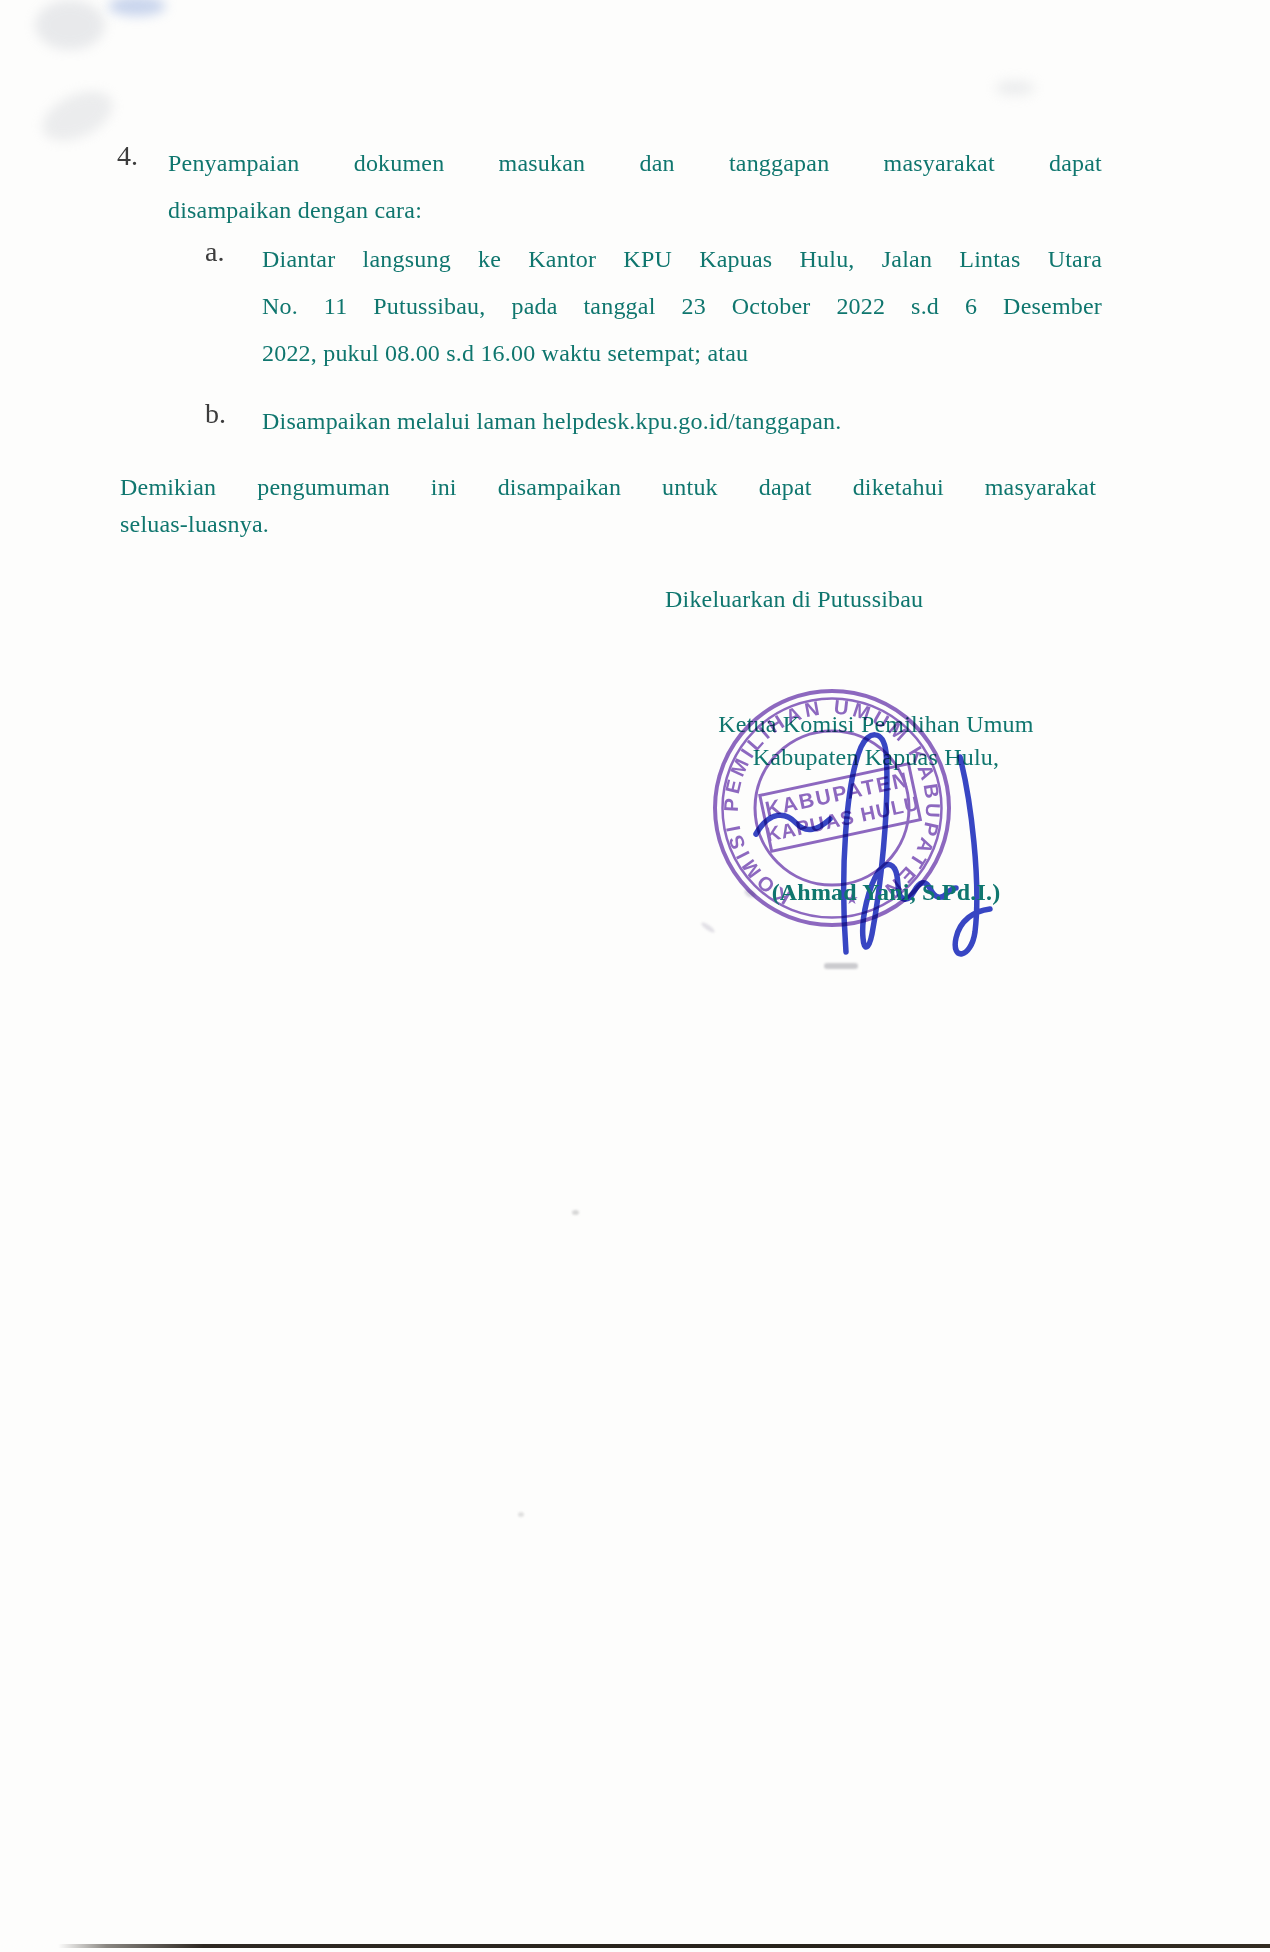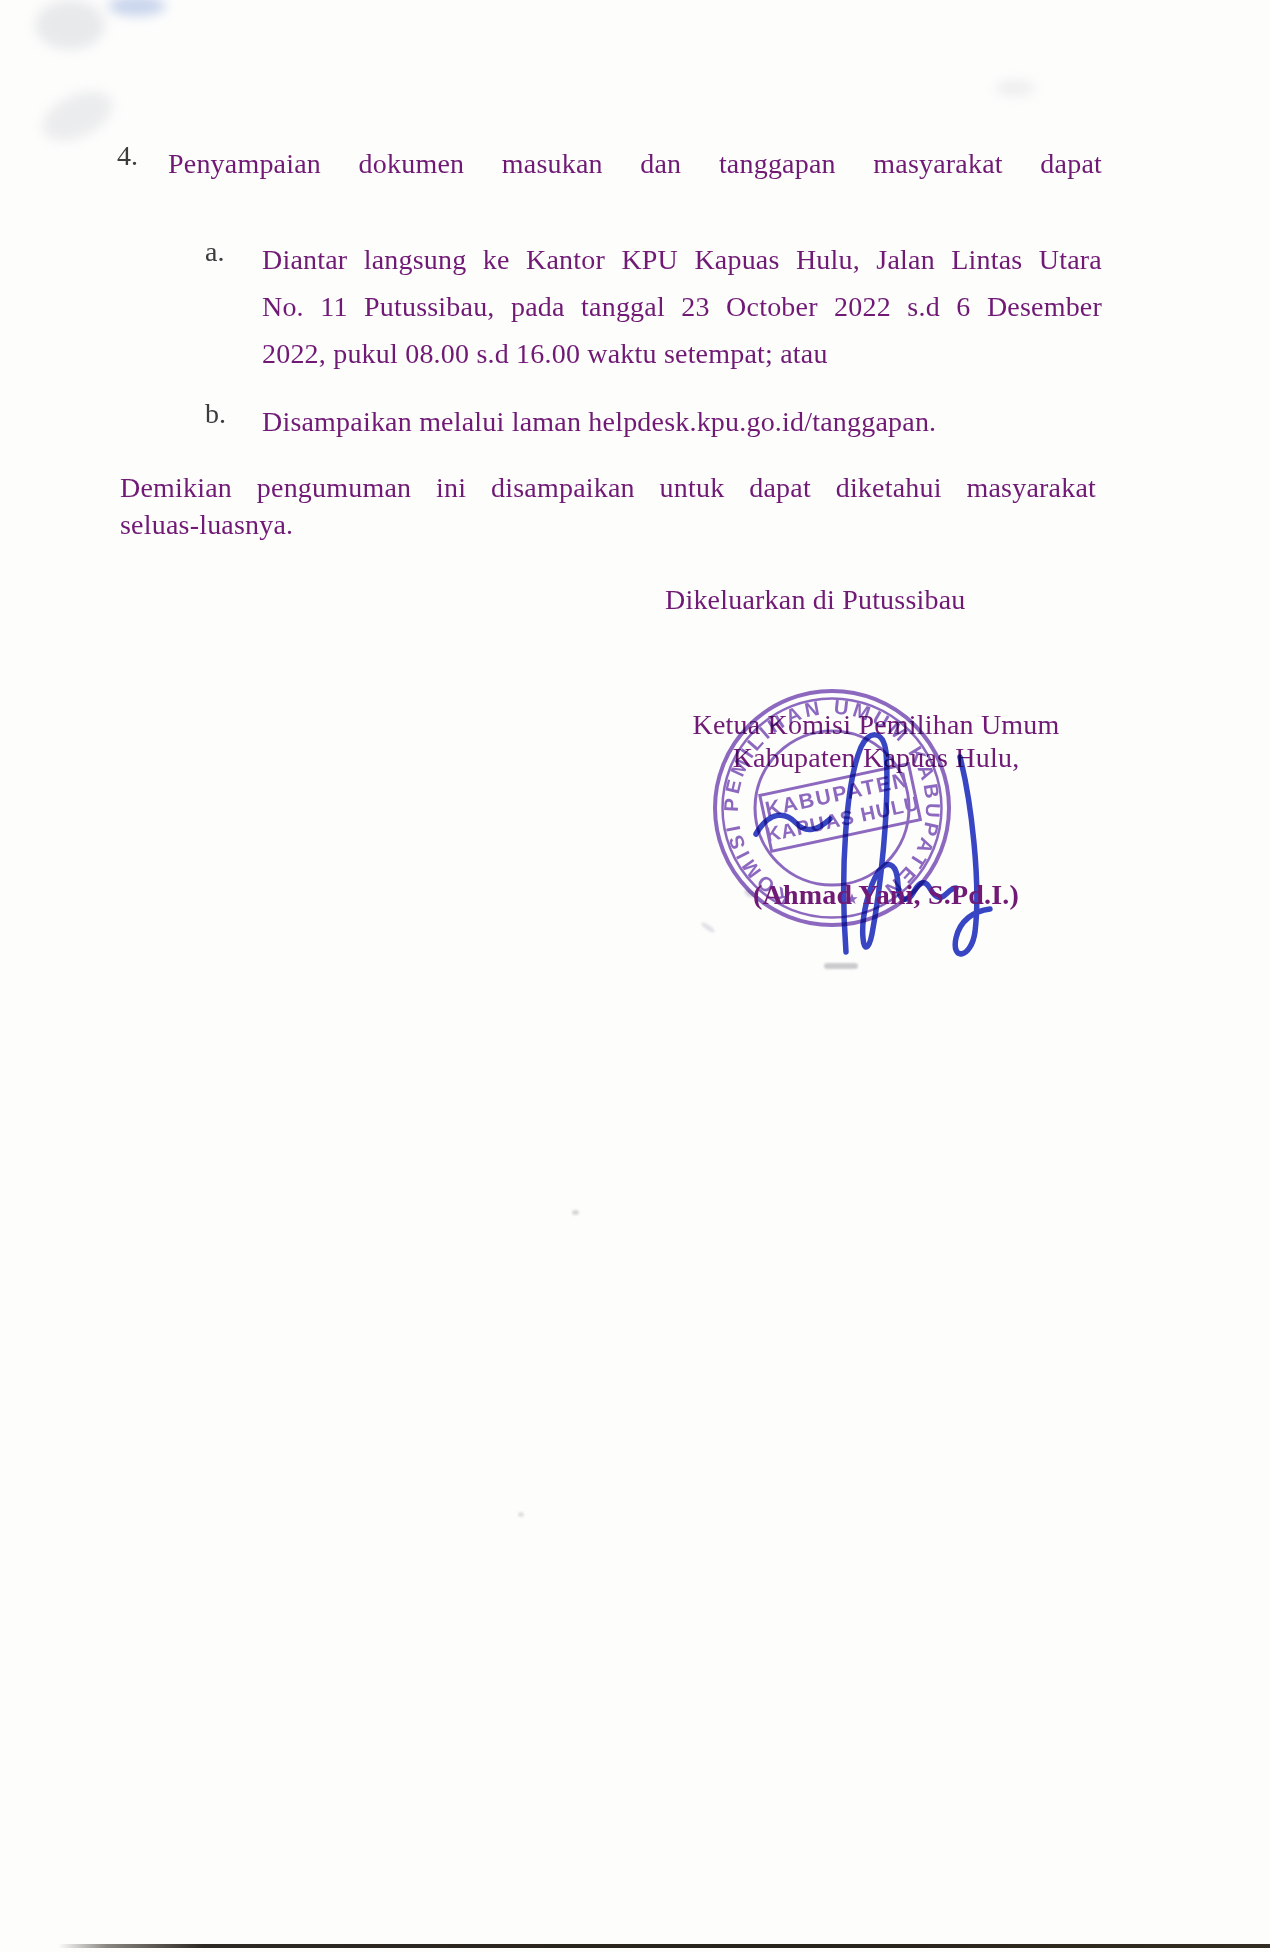--- a/index.html
+++ b/index.html
@@ -3,21 +3,21 @@
 <meta charset="utf-8">
 <style>
   html,body{margin:0;padding:0;background:#e9e9e9;}
   .page{
     position:relative;
     width:1270px;height:1952px;
     background:#fdfdfc;
     overflow:hidden;
     font-family:"Liberation Serif","DejaVu Serif",serif;
   }
-  .tx{position:absolute;color:#701a75;font-size:28px;letter-spacing:.2px;}
+  .tx{position:absolute;color:#0f766e;font-size:24px;letter-spacing:.2px;}
   .jl{text-align:justify;text-align-last:justify;}
   .line{display:block;}
   .marker{position:absolute;color:#3c3c3c;font-size:28px;}
   .item-lines{line-height:47px;}
   .closing-lines{line-height:37px;}
   .issued-lines{line-height:45px;}
   .sig-title{line-height:33px;text-align:center;}
   .name-line{text-align:center;}
   .smudge{position:absolute;border-radius:50%;filter:blur(6px);pointer-events:none;}
   .speck{position:absolute;border-radius:50%;filter:blur(1px);pointer-events:none;}
@@ -40,20 +40,21 @@
   <div class="smudge" style="left:995px;top:80px;width:40px;height:16px;background:#cfd2d6;opacity:.35;"></div>
   <div class="speck" style="left:572px;top:1210px;width:7px;height:5px;background:#c6c6c6;opacity:.7;"></div>
   <div class="speck" style="left:518px;top:1512px;width:6px;height:5px;background:#cccccc;opacity:.6;"></div>
   <div class="speck" style="left:824px;top:963px;width:34px;height:6px;background:#8f8f98;opacity:.45;border-radius:3px;"></div>
   <div class="speck" style="left:744px;top:890px;width:12px;height:7px;background:#b2aec2;opacity:.45;transform:rotate(28deg);"></div>
   <div class="speck" style="left:700px;top:925px;width:16px;height:5px;background:#b8b4c4;opacity:.4;transform:rotate(35deg);"></div>
 
   <div class="marker" style="left:117px;top:140px;">4.</div>
   <div class="tx item-lines" style="left:168px;top:140px;width:934px;">
     <span class="line jl">Penyampaian dokumen masukan dan tanggapan masyarakat dapat</span>
+    <span class="line">disampaikan dengan cara:</span>
   </div>
 
   <div class="marker" style="left:205px;top:236px;">a.</div>
   <div class="tx item-lines" style="left:262px;top:236px;width:840px;">
     <span class="line jl">Diantar langsung ke Kantor KPU Kapuas Hulu, Jalan Lintas Utara</span>
     <span class="line jl">No. 11 Putussibau, pada tanggal 23 October 2022 s.d 6 Desember</span>
     <span class="line">2022, pukul 08.00 s.d 16.00 waktu setempat; atau</span>
   </div>
 
   <div class="marker" style="left:205px;top:398px;">b.</div>

